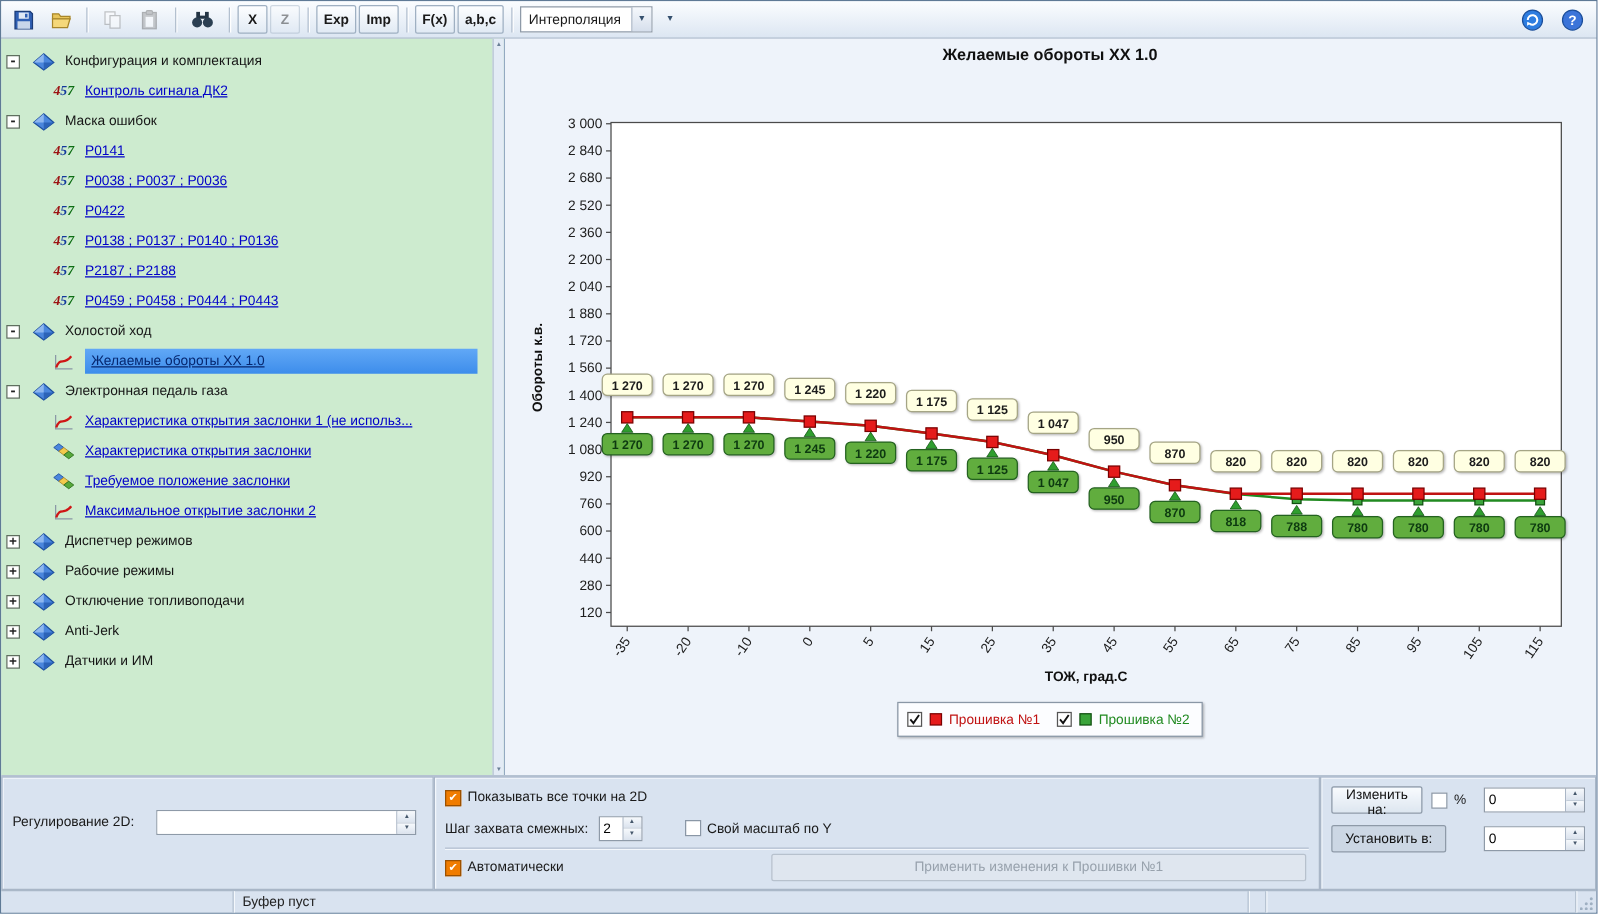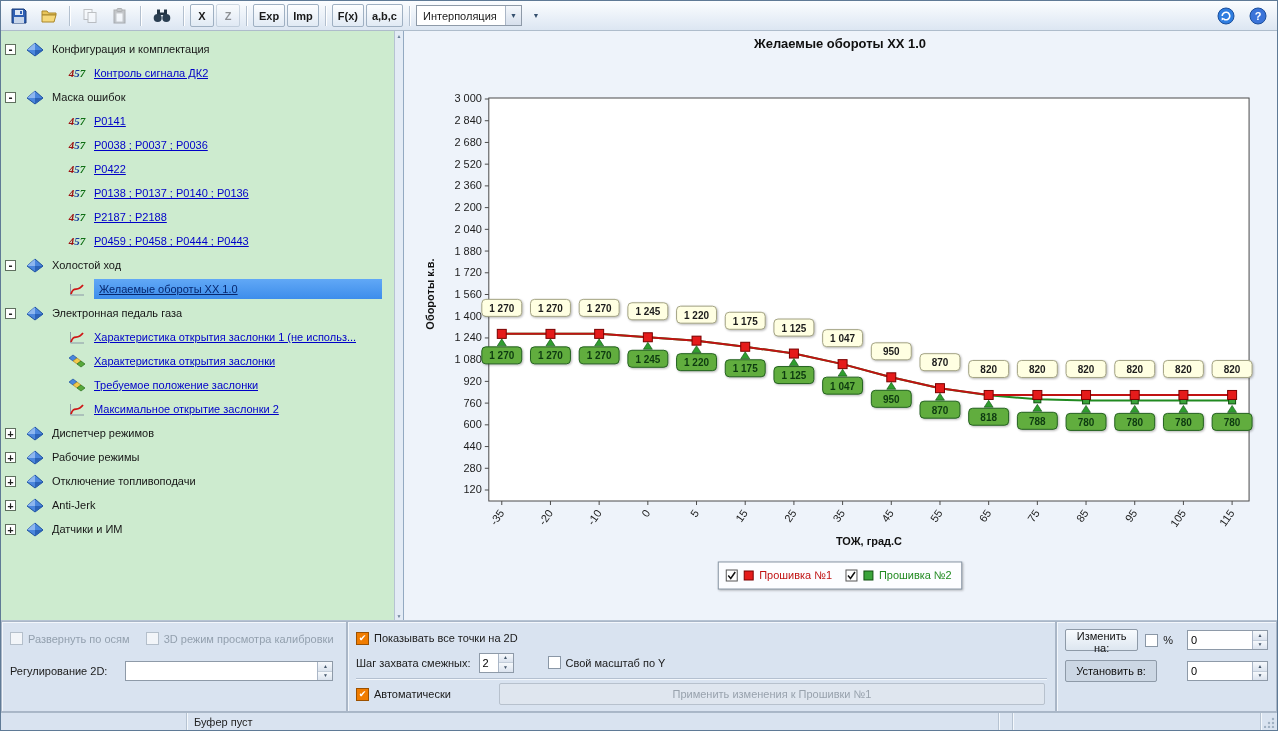--- a/index.html
+++ b/index.html
@@ -26,21 +26,21 @@
   .tb-spacer { flex: 1; }
 
   
   .main { flex: 1 1 auto; min-height: 0; display: flex; }
 
   
   .tree-panel { width: 403px; flex: 0 0 403px; display: flex; background: #cdebcf; border-right: 1px solid #93a9c1; }
   .tree { flex: 1; padding-top: 6px; overflow: hidden; }
   .tree-row { height: 24px; display: flex; align-items: center; }
   .tree-row.branch { padding-left: 4px; }
-  .tree-row.leaf { padding-left: 64px; }
+  .tree-row.leaf { padding-left: 38px; }
   .expander { width: 11px; height: 11px; flex: 0 0 11px; border: 1px solid #5f6f5f; background: #fff;
               display: flex; align-items: center; justify-content: center;
               font: bold 10px/9px "DejaVu Sans Mono", monospace; color: #222; margin-right: 7px; }
   .ticon { display: inline-flex; align-items: center; justify-content: center; width: 24px; margin-right: 5px; }
   .branch-label { color: #161616; }
   .link { color: #0000c8; font-weight: normal; text-decoration: underline; white-space: nowrap; overflow: hidden; }
   .selected-row .link { flex: 1; margin-right: 12px; padding: 4px 5px;
                         background: linear-gradient(#61a8f6, #3d8deb); color: #06276f; }
   .num457 { display: inline-block; width: 24px; text-align: center;
             font: italic bold 11px "Liberation Serif", serif; }
@@ -105,21 +105,21 @@
   .sp:last-child { border-bottom: none; }
 
   .m-row { display: flex; align-items: center; gap: 8px; height: 26px; }
   .m-row.apply-row { border-top: 1px solid #b4c0d0; box-shadow: inset 0 1px 0 #f3f7fc;
                      margin-top: 3px; padding-top: 3px; height: 31px; }
   .gap18 { width: 18px; }
 
   .btn { height: 22px; padding: 0 10px; font: 11px "Liberation Sans", sans-serif; color: #111;
          background: linear-gradient(#f8fbfe, #dde6f0); border: 1px solid #8e9aa8; border-radius: 2px; cursor: default; }
   .btn.pressed { background: #ccd7e4; }
-  .btn.big-disabled { width: 546px; margin-left: auto; margin-right: 2px; color: #98a2ad;
+  .btn.big-disabled { width: 428px; margin-left: auto; margin-right: 2px; color: #98a2ad;
                       background: #dfe6ef; border-color: #b7c1cd; }
   .r-row { display: flex; align-items: center; gap: 7px; margin-bottom: 9px; }
   .r-spacer { flex: 1; }
   .btn.w-change { width: 82px; } .btn.w-set { width: 92px; }
 
   
   .statusbar { height: 18px; flex: 0 0 18px; display: flex; align-items: stretch; background: #d9e3f0;
                border-top: 1px solid #aab8c8; color: #222; }
   .sb-cell { border-right: 1px solid #b6c3d2; box-shadow: 1px 0 0 #f4f8fc; display: flex; align-items: center; text-align: center; }
   .sb-text { padding-left: 7px; }
@@ -598,30 +598,20 @@
             <path d="M130 13.5 l2.5 3 l4.5 -6.5" class="legend-check"></path>
             <rect x="146" y="9" width="9" height="9" class="mk2"></rect>
             <text x="161" y="17.5" class="legend-txt" fill="#218a21">Прошивка №2</text>
           </g>
         </svg>
     </div>
   </div>
 
   <div class="bottom">
     <div class="group g-left">
-      <div class="l-row1">
-        <label class="cb disabled">
-          <span class="box"></span>
-          <span>Развернуть по осям</span>
-        </label>
-        <label class="cb disabled">
-          <span class="box"></span>
-          <span>3D режим просмотра калибровки</span>
-        </label>
-      </div>
       <div class="l-row2">
         <span>Регулирование 2D:</span>
         <div class="numspin reg">
           <input class="numinput" value="" style="">
           <div class="spins">
             <button class="sp">▲</button>
             <button class="sp">▼</button>
           </div>
         </div>
       </div>

